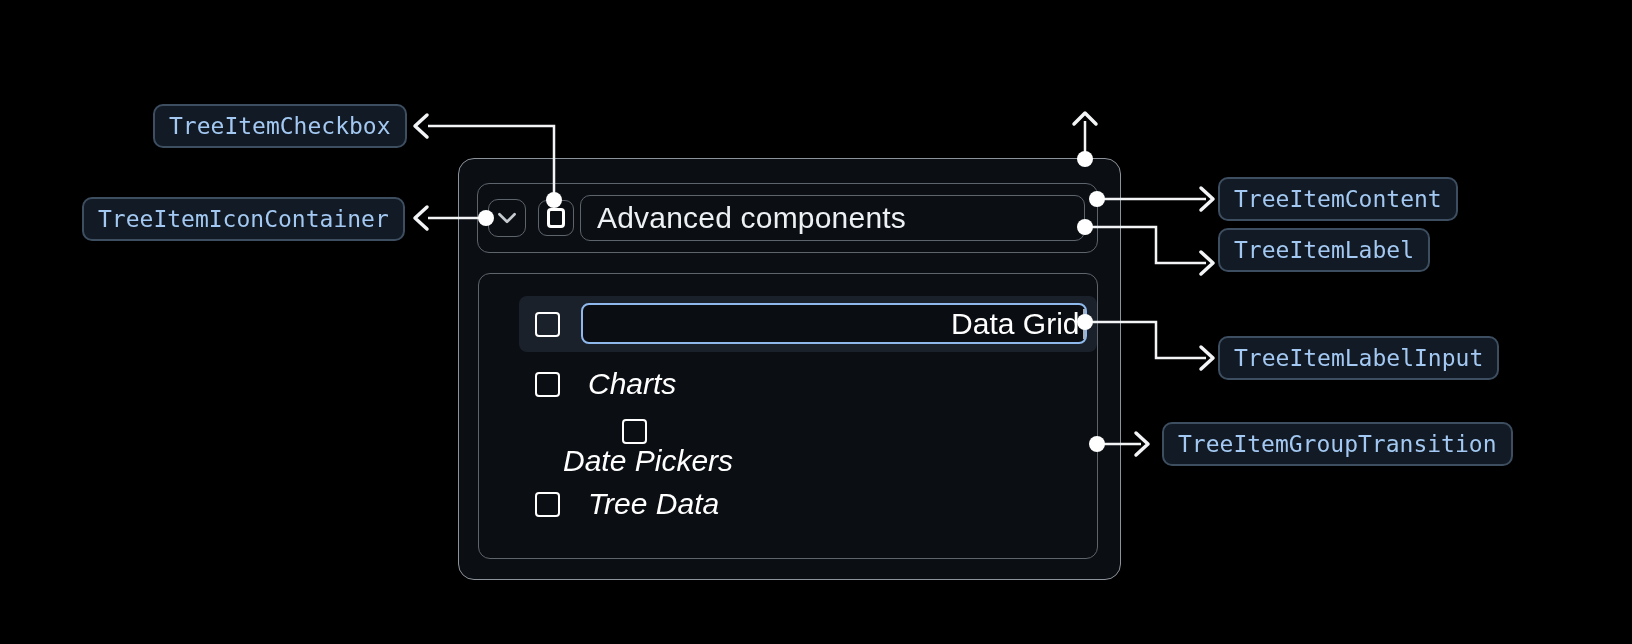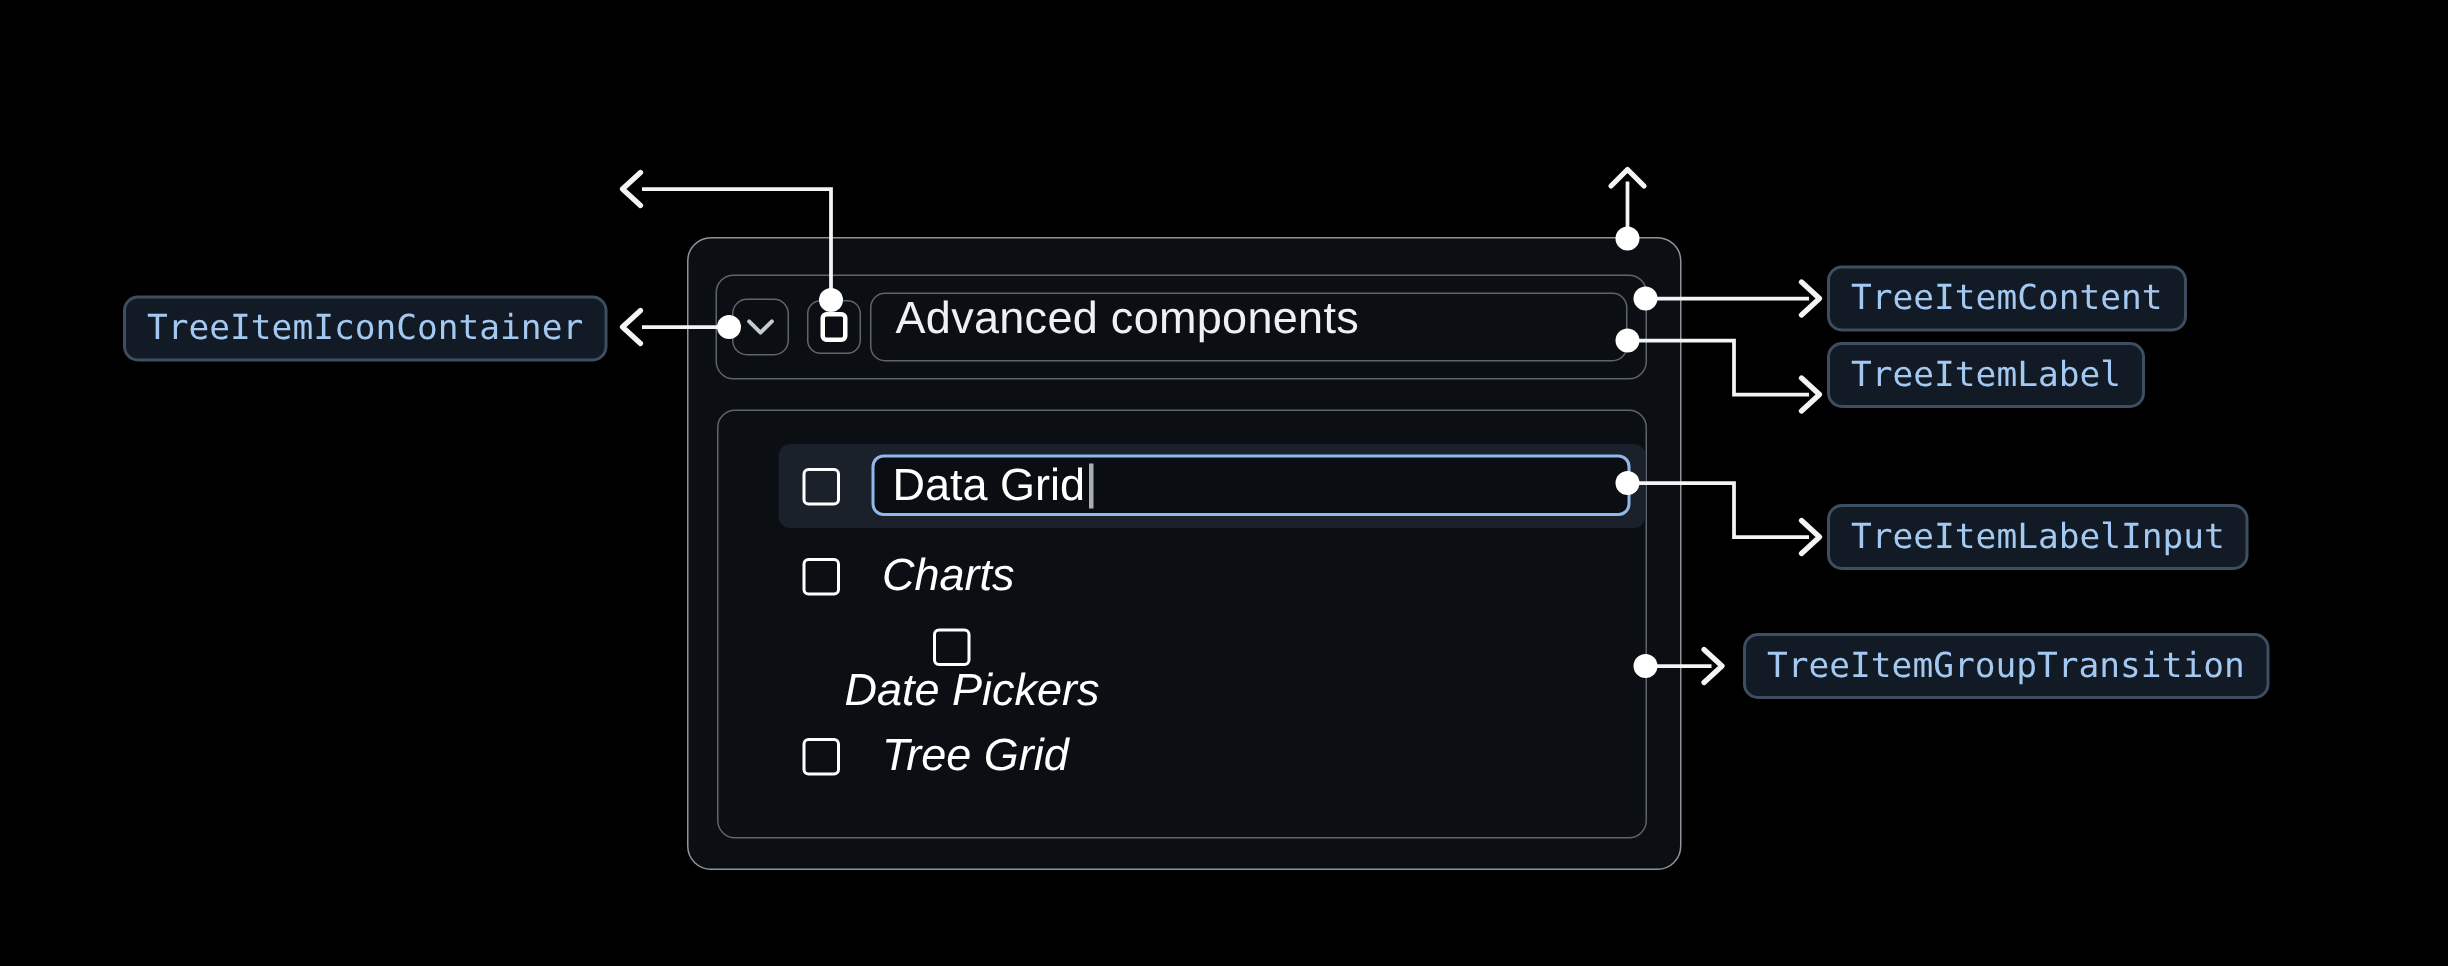--- a/index.html
+++ b/index.html
@@ -25,40 +25,40 @@
     width:36px;height:36px;box-sizing:border-box;margin-left:12px;
     border:1.5px solid #5d646c;border-radius:9px;
     display:flex;align-items:center;justify-content:center;flex:0 0 auto;
   }
   .hdr-checkbox .glyph{
     width:18px;height:20px;box-sizing:border-box;border:3px solid #ffffff;border-radius:4px;
   }
   .label-box{
     flex:1;height:46px;box-sizing:border-box;margin-left:6px;margin-right:12px;
     border:1.5px solid #5d646c;border-radius:10px;
-    display:flex;align-items:flex-start;padding-left:16px;
+    display:flex;align-items:center;padding-left:16px;
   }
   .label-box span{color:#eef1f4;font-size:30px;letter-spacing:.2px;}
   .group-box{
     position:absolute;left:19px;top:114px;width:620px;height:286px;box-sizing:border-box;
     border:1.5px solid #5d646c;border-radius:12px;
   }
   .row-editing{
     position:absolute;left:40px;top:22px;width:578px;height:56px;box-sizing:border-box;
     background:#1a212b;border-radius:8px;display:flex;align-items:center;
   }
   .cbx{
     width:25px;height:25px;box-sizing:border-box;border:2.5px solid #ffffff;border-radius:4px;
     flex:0 0 auto;
   }
   .row-editing .cbx{margin-left:16px;}
   .label-input{
     position:absolute;left:62px;top:7px;width:506px;height:41px;box-sizing:border-box;
     background:#0a0d11;border:2px solid #8fb9ec;border-radius:8px;
-    display:flex;align-items:center;padding-left:12px;
+    display:flex;align-items:center;padding-left:28px;justify-content:flex-end;
   }
   .label-input span.txt{color:#ffffff;font-size:30px;}
   .caret{display:inline-block;width:2.5px;height:30px;background:#a9aeb4;margin-left:3px;}
   .plain-row{
     position:absolute;left:56px;height:50px;display:flex;align-items:center;font-style:italic;
   }
   .plain-row .lbl{color:#ffffff;font-size:30px;margin-left:28px;}
   .row2{top:85px;} .row3{top:145px;flex-direction:column;} .row4{top:205px;}
   
   .badge{
@@ -113,21 +113,21 @@
       <div class="plain-row row2">
         <div class="cbx"></div>
         <span class="lbl">Charts</span>
       </div>
       <div class="plain-row row3">
         <div class="cbx"></div>
         <span class="lbl">Date Pickers</span>
       </div>
       <div class="plain-row row4">
         <div class="cbx"></div>
-        <span class="lbl">Tree Grid</span>
+        <span class="lbl">Tree Data</span>
       </div>
 
     </div>
   </div>
 
   <svg id="wires" width="1632" height="644" viewBox="0 0 1632 644">
 
     <g>
       <line x1="1085" y1="159" x2="1085" y2="121"></line>
       <polyline points="1074,124 1085,113 1096,124"></polyline>
@@ -164,19 +164,20 @@
       <circle cx="1085" cy="322" r="8"></circle>
     </g>
 
     <g>
       <line x1="1097" y1="444" x2="1141" y2="444"></line>
       <polyline points="1136,433 1148,444 1136,455"></polyline>
       <circle cx="1097" cy="444" r="8"></circle>
     </g>
   </svg>
 
+  <div class="badge b-checkbox">TreeItemCheckbox</div>
   <div class="badge b-iconcontainer">TreeItemIconContainer</div>
   <div class="badge b-content">TreeItemContent</div>
   <div class="badge b-label">TreeItemLabel</div>
   <div class="badge b-labelinput">TreeItemLabelInput</div>
   <div class="badge b-grouptransition">TreeItemGroupTransition</div>
 
 </div>
 
 </body></html>

